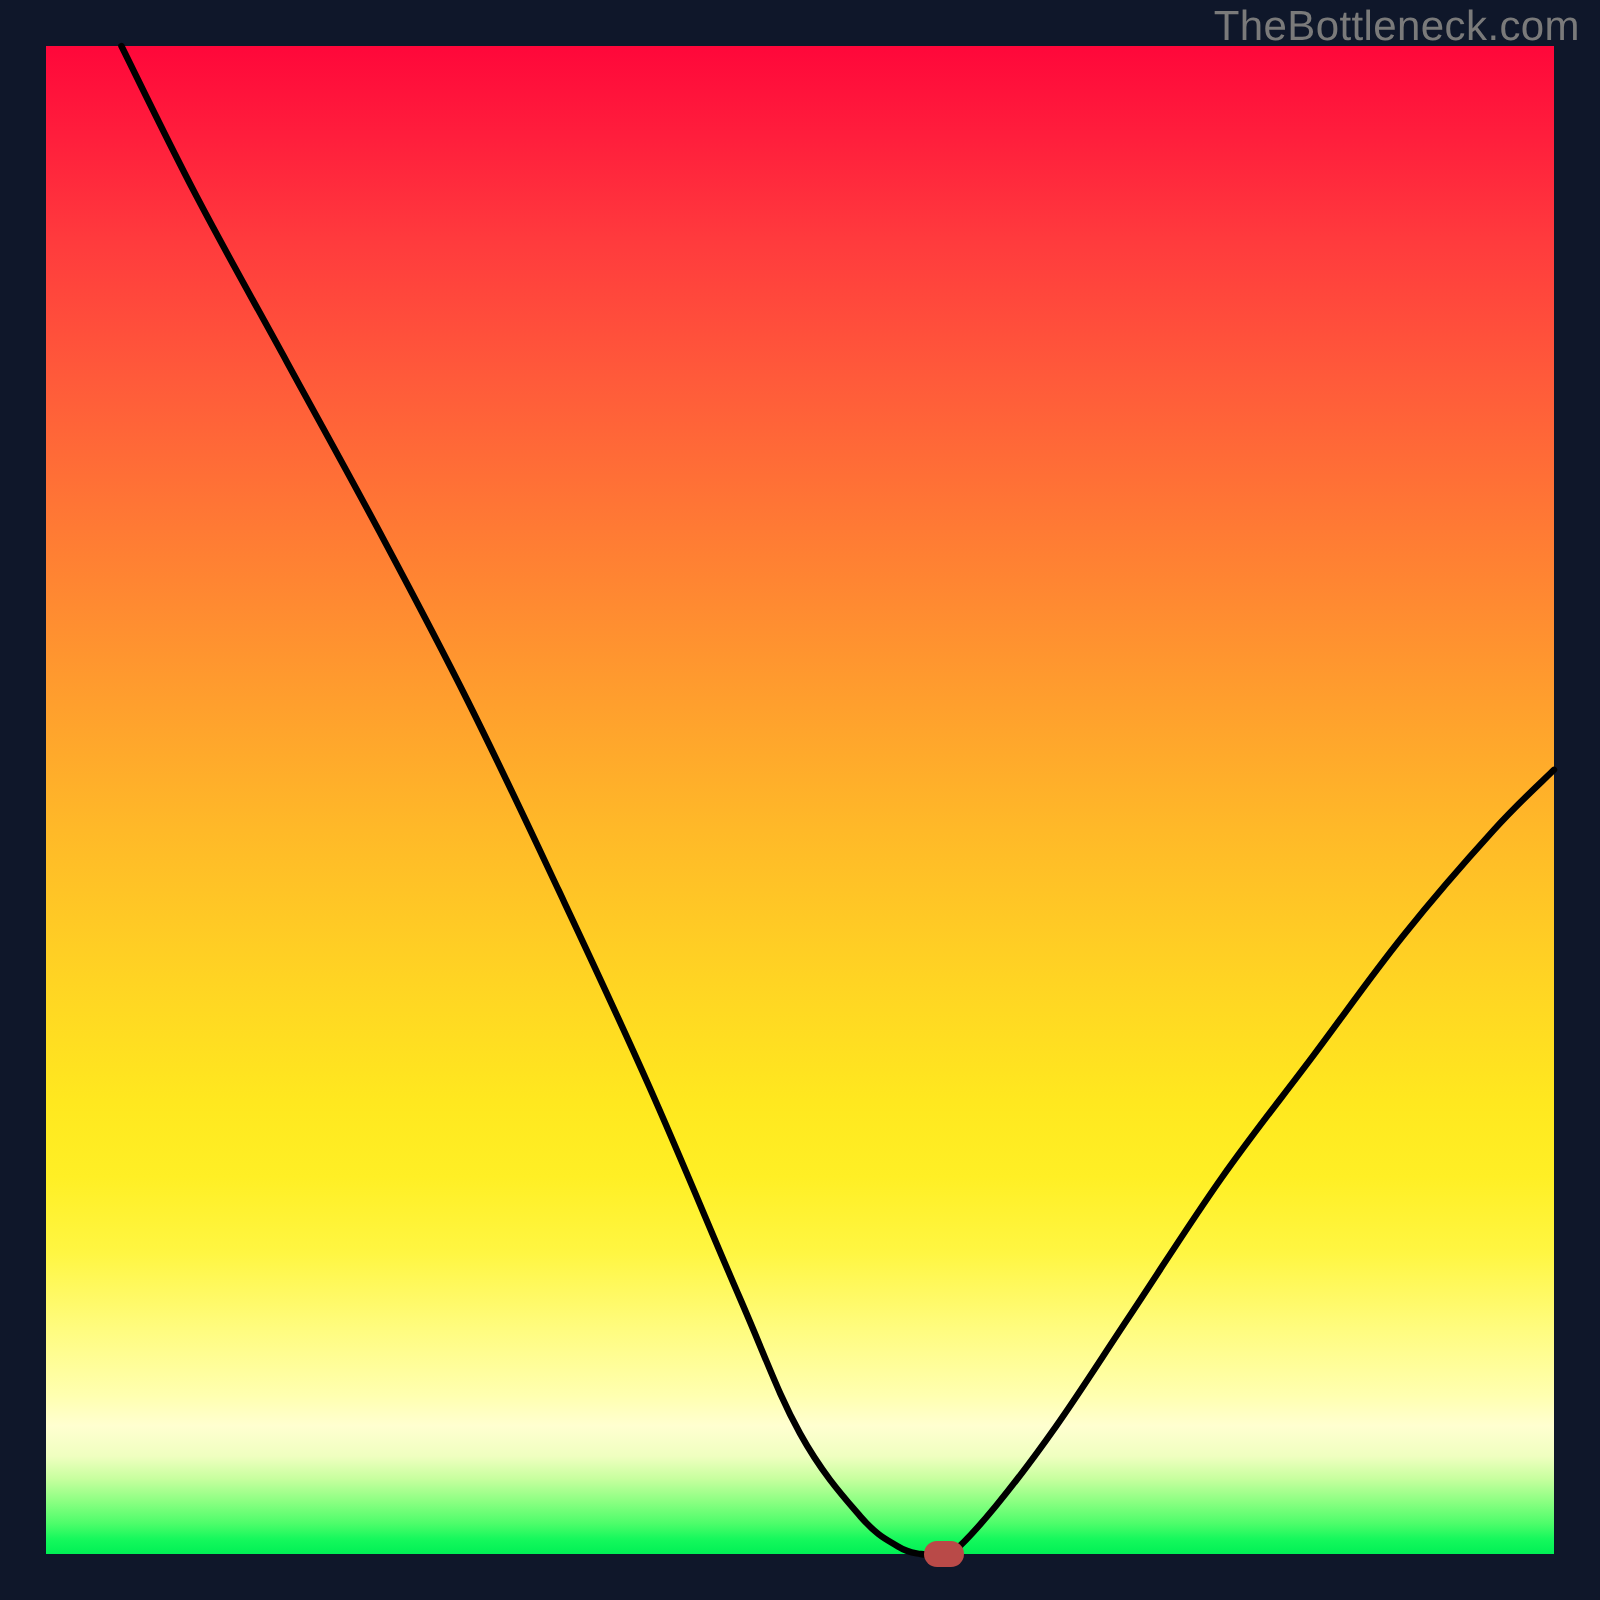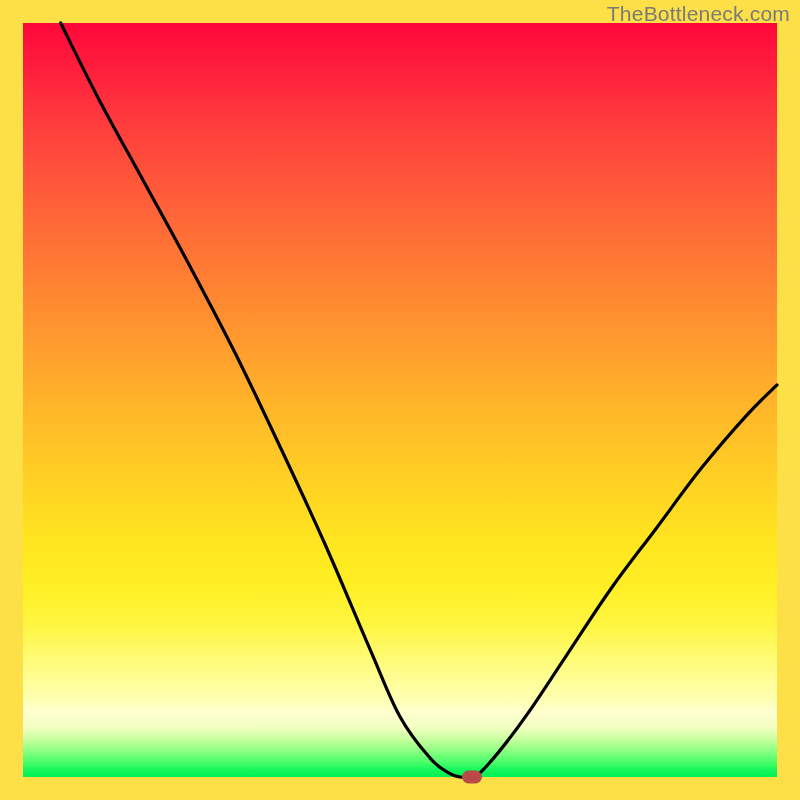--- a/index.html
+++ b/index.html
@@ -10,21 +10,21 @@
     background: #000;
     overflow: hidden;
     font-family: Arial, Helvetica, sans-serif;
   }
   .frame {
     position: absolute;
     left: 0;
     top: 0;
     width: 800px;
     height: 800px;
-    background: #fde047;
+    background: #0f172a;
   }
   .plot-area {
     position: absolute;
     left: 23px;
     top: 23px;
     width: 754px;
     height: 754px;
     
     background: linear-gradient(
       to bottom,

